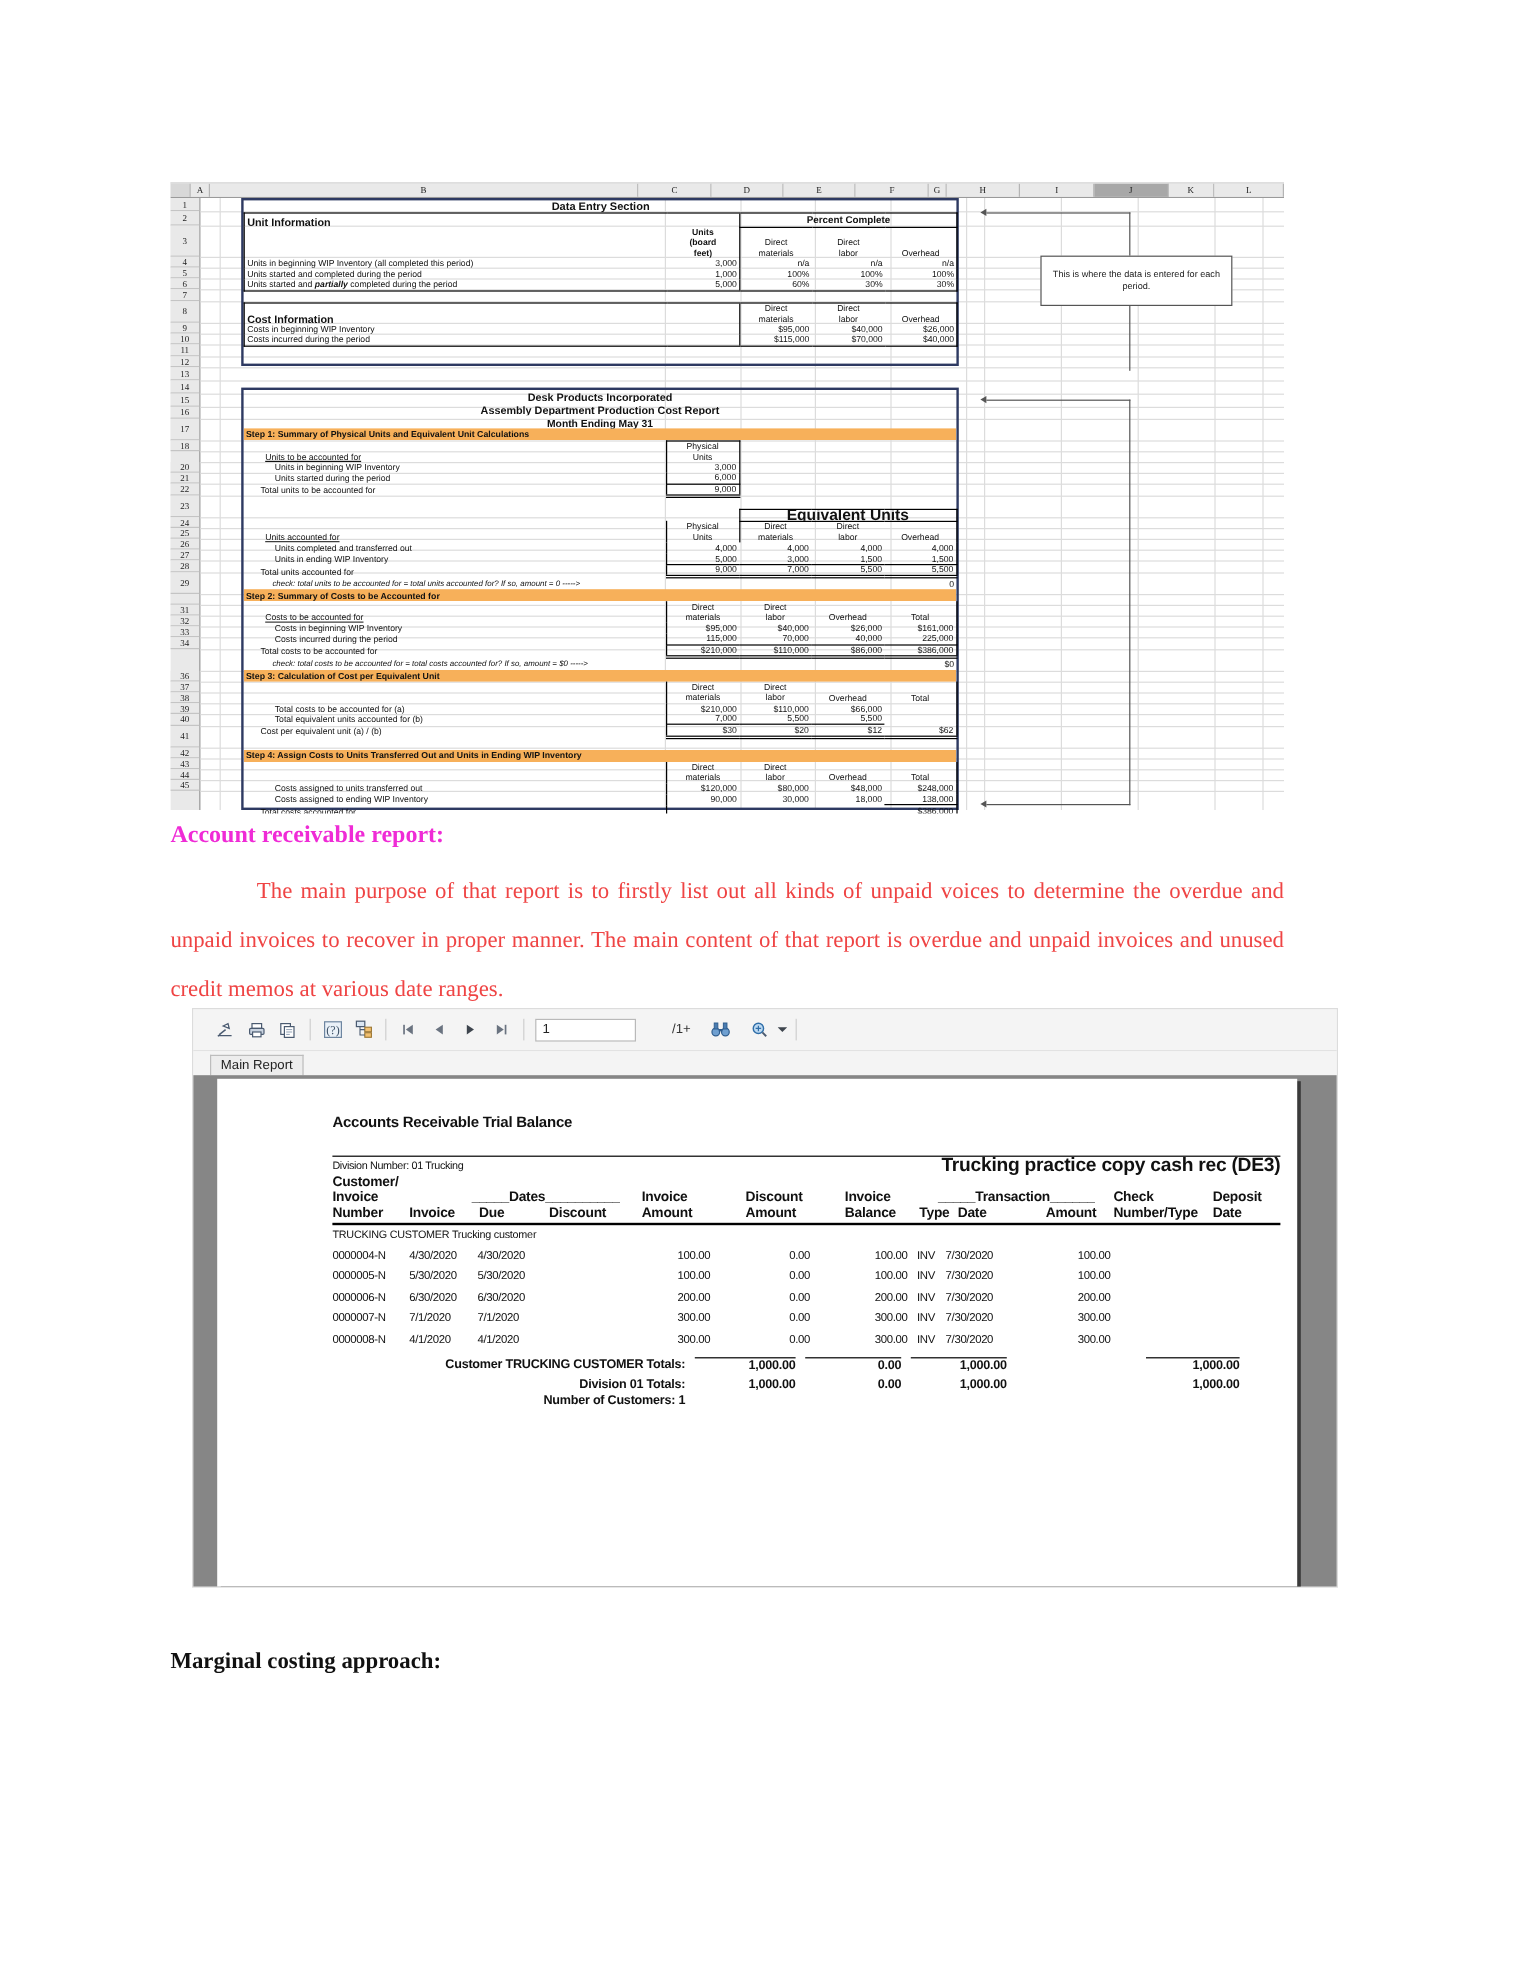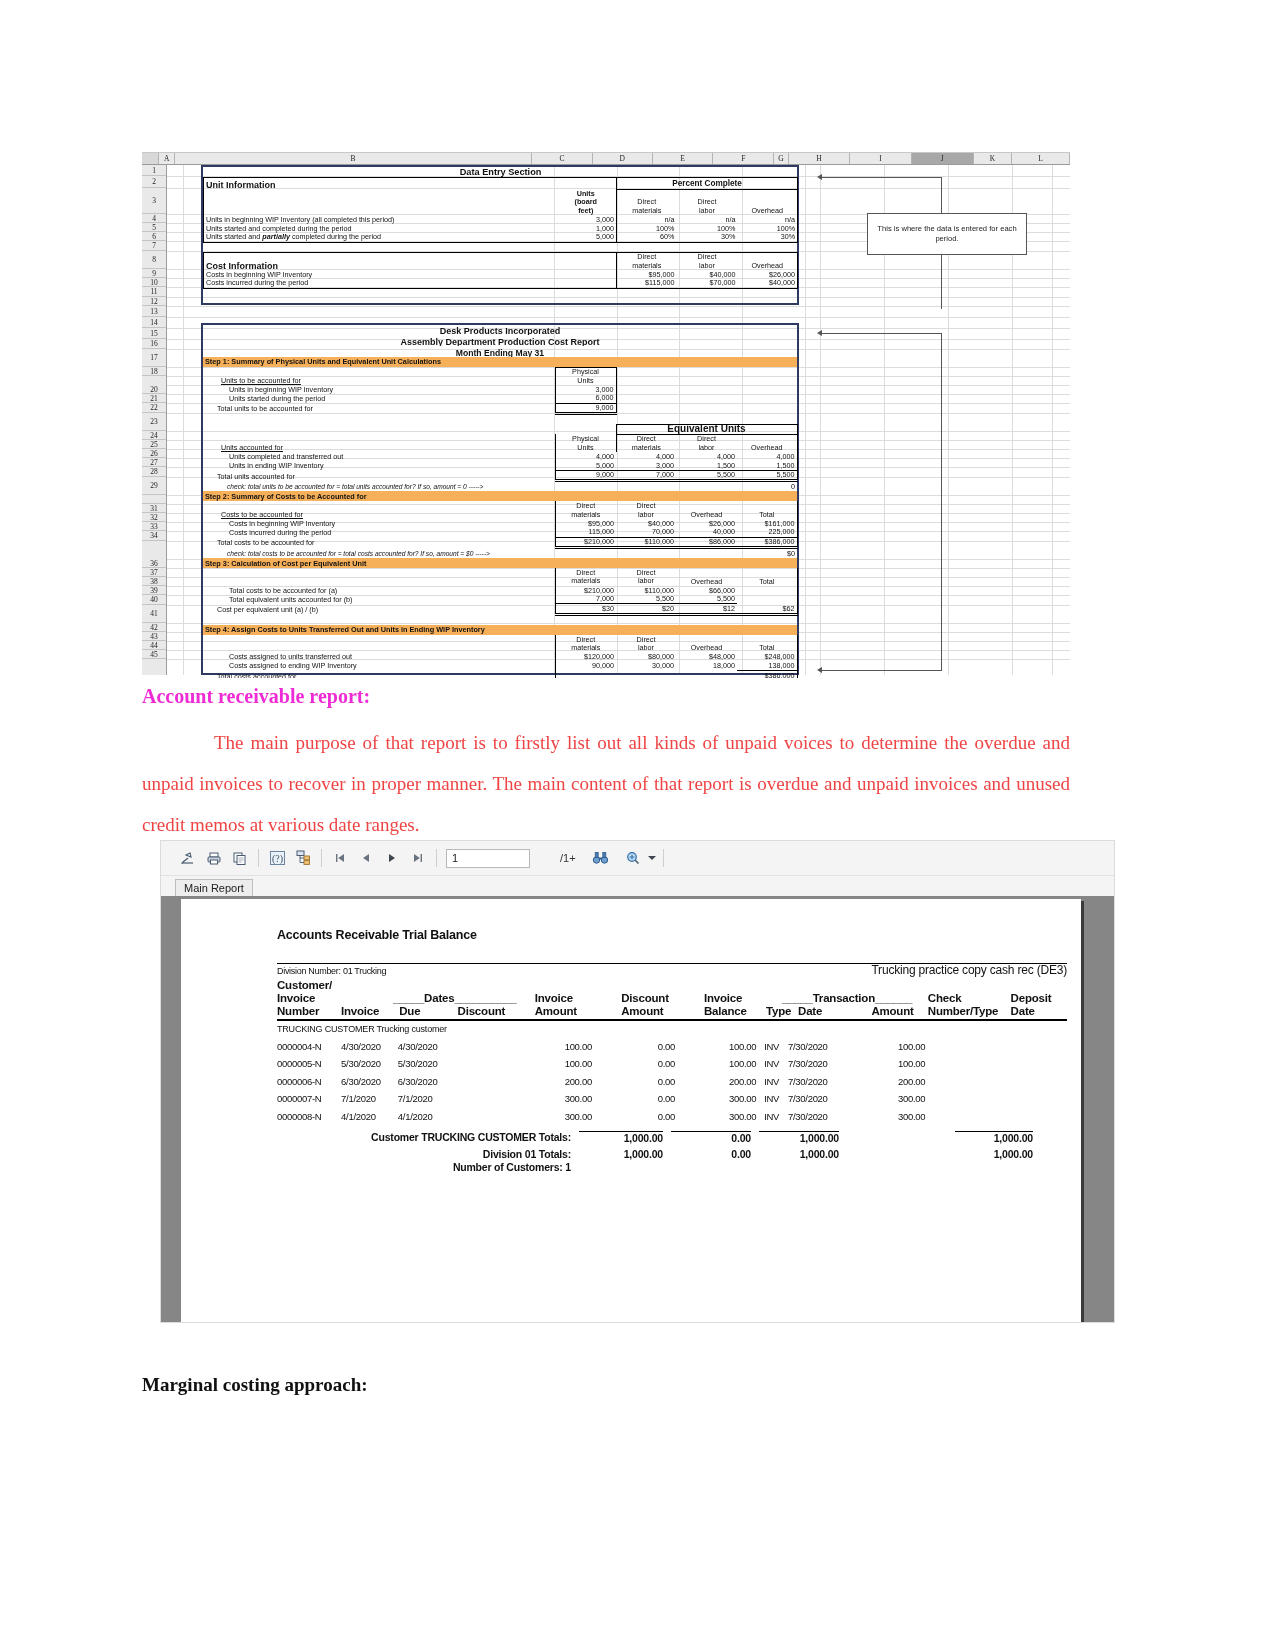--- a/index.html
+++ b/index.html
@@ -259,22 +259,22 @@
   .rpt-title {
     font-weight: bold;
     font-size: 12.5px;
     line-height: 16px;
     letter-spacing: -0.2px;
   }
   .rpt-corner {
     position: absolute;
     right: 0px;
     top: 36px;
-    font-weight: normal;
-    font-size: 12px;
+    font-weight: bold;
+    font-size: 16px;
     letter-spacing: -0.2px;
   }
   .rpt-div {
     margin-top: 20px;
     border-top: 1px solid #000;
     padding-top: 2px;
     font-size: 9px;
     letter-spacing: -0.3px;
   }
   .rpt-hdr {
@@ -581,21 +581,21 @@
           <td></td>
               <td></td>
               <td></td>
         </tr>
         <tr style="height:9px;">
               <td colspan="5"></td>
             </tr>
         <tr style="height:10px;">
           <td></td>
               <td></td>
-          <td class="b ctr bx-top bx-l bx-r" colspan="3" style="font-size:10px;border-bottom:1px solid #000;">Equivalent Units</td>
+          <td class="b ctr bx-top bx-l bx-r" colspan="3" style="font-size:13px;border-bottom:1px solid #000;">Equivalent Units</td>
         </tr>
         <tr style="height:18px;">
           <td style="vertical-align:bottom;text-decoration:underline;padding-left:18px;">Units accounted for</td>
           <td class="ctr bx-l bx-r" style="line-height:8.5px;vertical-align:bottom;">
             <span>Physical</span><br><span>Units</span>
           </td>
           <td class="ctr" style="line-height:8.5px;vertical-align:bottom;">
             <span>Direct</span><br><span>materials</span>
           </td>
           <td class="ctr" style="line-height:8.5px;vertical-align:bottom;">

